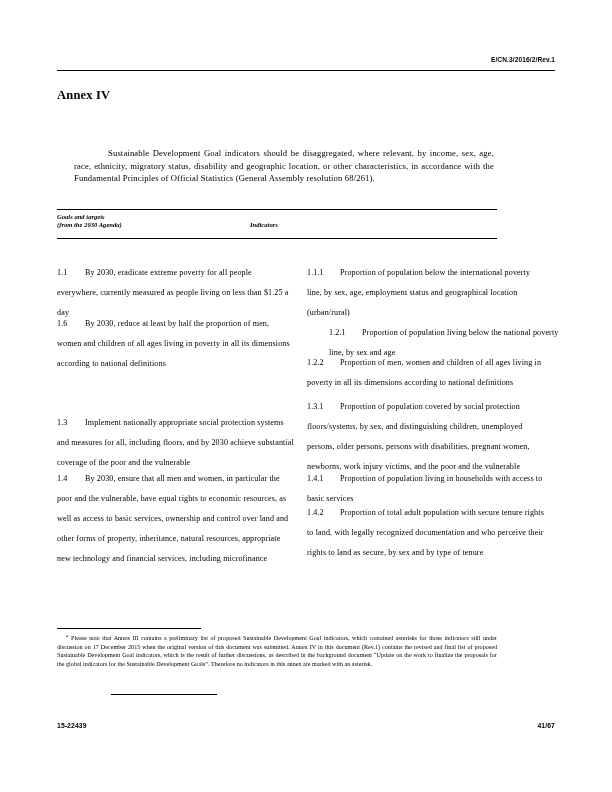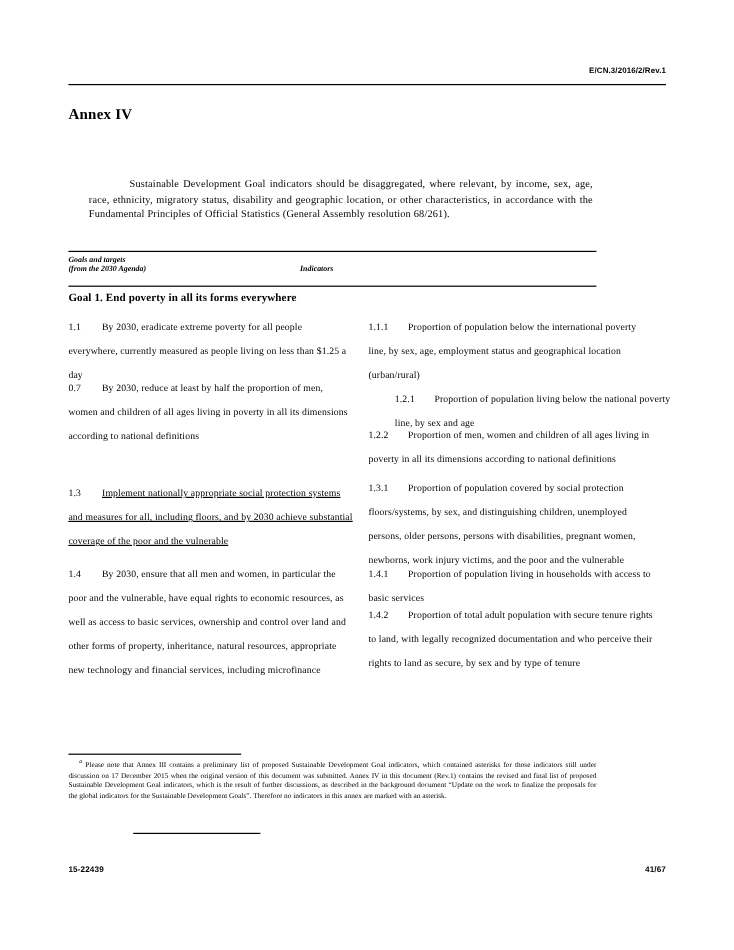--- a/index.html
+++ b/index.html
@@ -226,30 +226,29 @@
   <div class="tbl-rule-top"></div>
 
   <div class="colhead colhead-goals">
     <span>Goals and targets</span><br>
     <span>(from the 2030 Agenda)</span>
   </div>
   <div class="colhead colhead-ind">Indicators</div>
 
   <div class="tbl-rule-bottom"></div>
 
-  <div class="goal-title">Goal 1. End poverty in all its forms everywhere</div>
 
   <div class="col-left">
     <div class="cell" style="top:0px;">
       <span class="num">1.1</span><span>By 2030, eradicate extreme poverty for all people everywhere, currently measured as people living on less than $1.25 a day</span>
     </div>
     <div class="cell" style="top:51px;">
-      <span class="num">0.7</span><span>By 2030, reduce at least by half the proportion of men, women and children of all ages living in poverty in all its dimensions according to national definitions</span>
-    </div>
-    <div class="cell" style="top:138px;text-decoration:underline;">
+      <span class="num">1.6</span><span>By 2030, reduce at least by half the proportion of men, women and children of all ages living in poverty in all its dimensions according to national definitions</span>
+    </div>
+    <div class="cell" style="top:150px;">
       <span class="num">1.3</span><span>Implement nationally appropriate social protection systems and measures for all, including floors, and by 2030 achieve substantial coverage of the poor and the vulnerable</span>
     </div>
     <div class="cell" style="top:206px;">
       <span class="num">1.4</span><span>By 2030, ensure that all men and women, in particular the poor and the vulnerable, have equal rights to economic resources, as well as access to basic services, ownership and control over land and other forms of property, inheritance, natural resources, appropriate new technology and financial services, including microfinance</span>
     </div>
   </div>
 
   <div class="col-right">
     <div class="cell cell-right" style="top:0px;">
       <span class="num">1.1.1</span><span>Proportion of population below the international poverty line, by sex, age, employment status and geographical location (urban/rural)</span>

